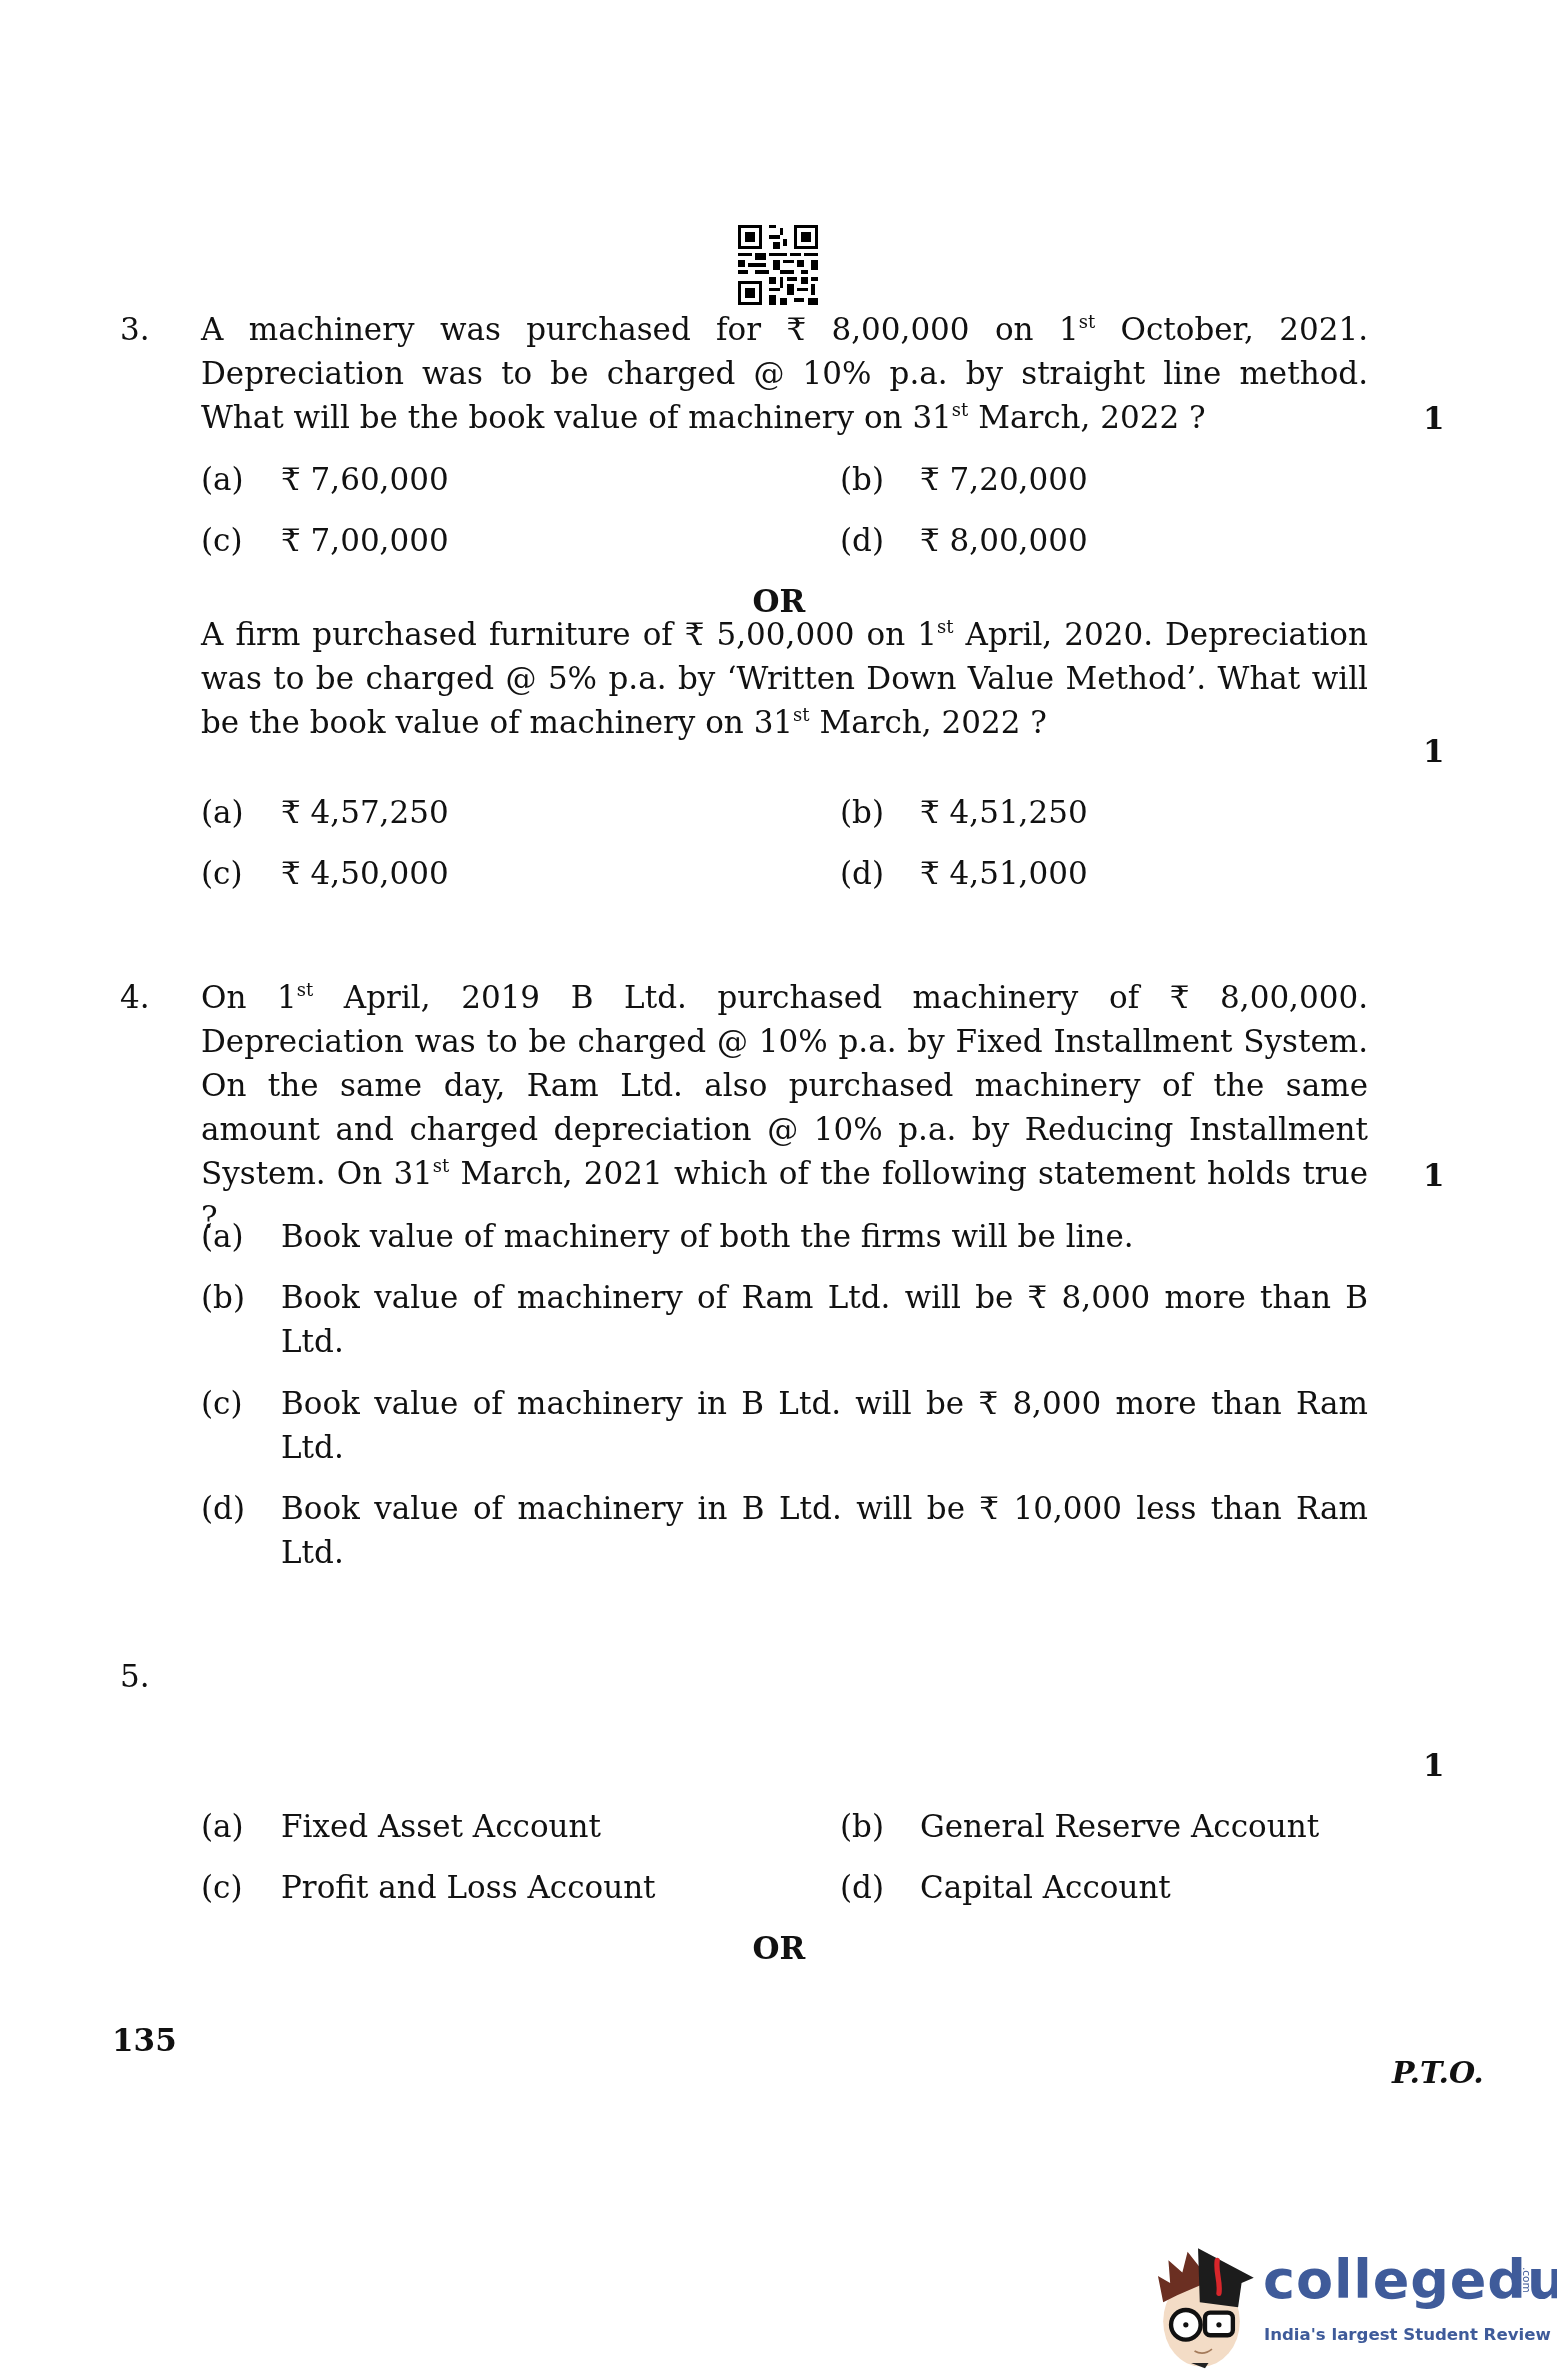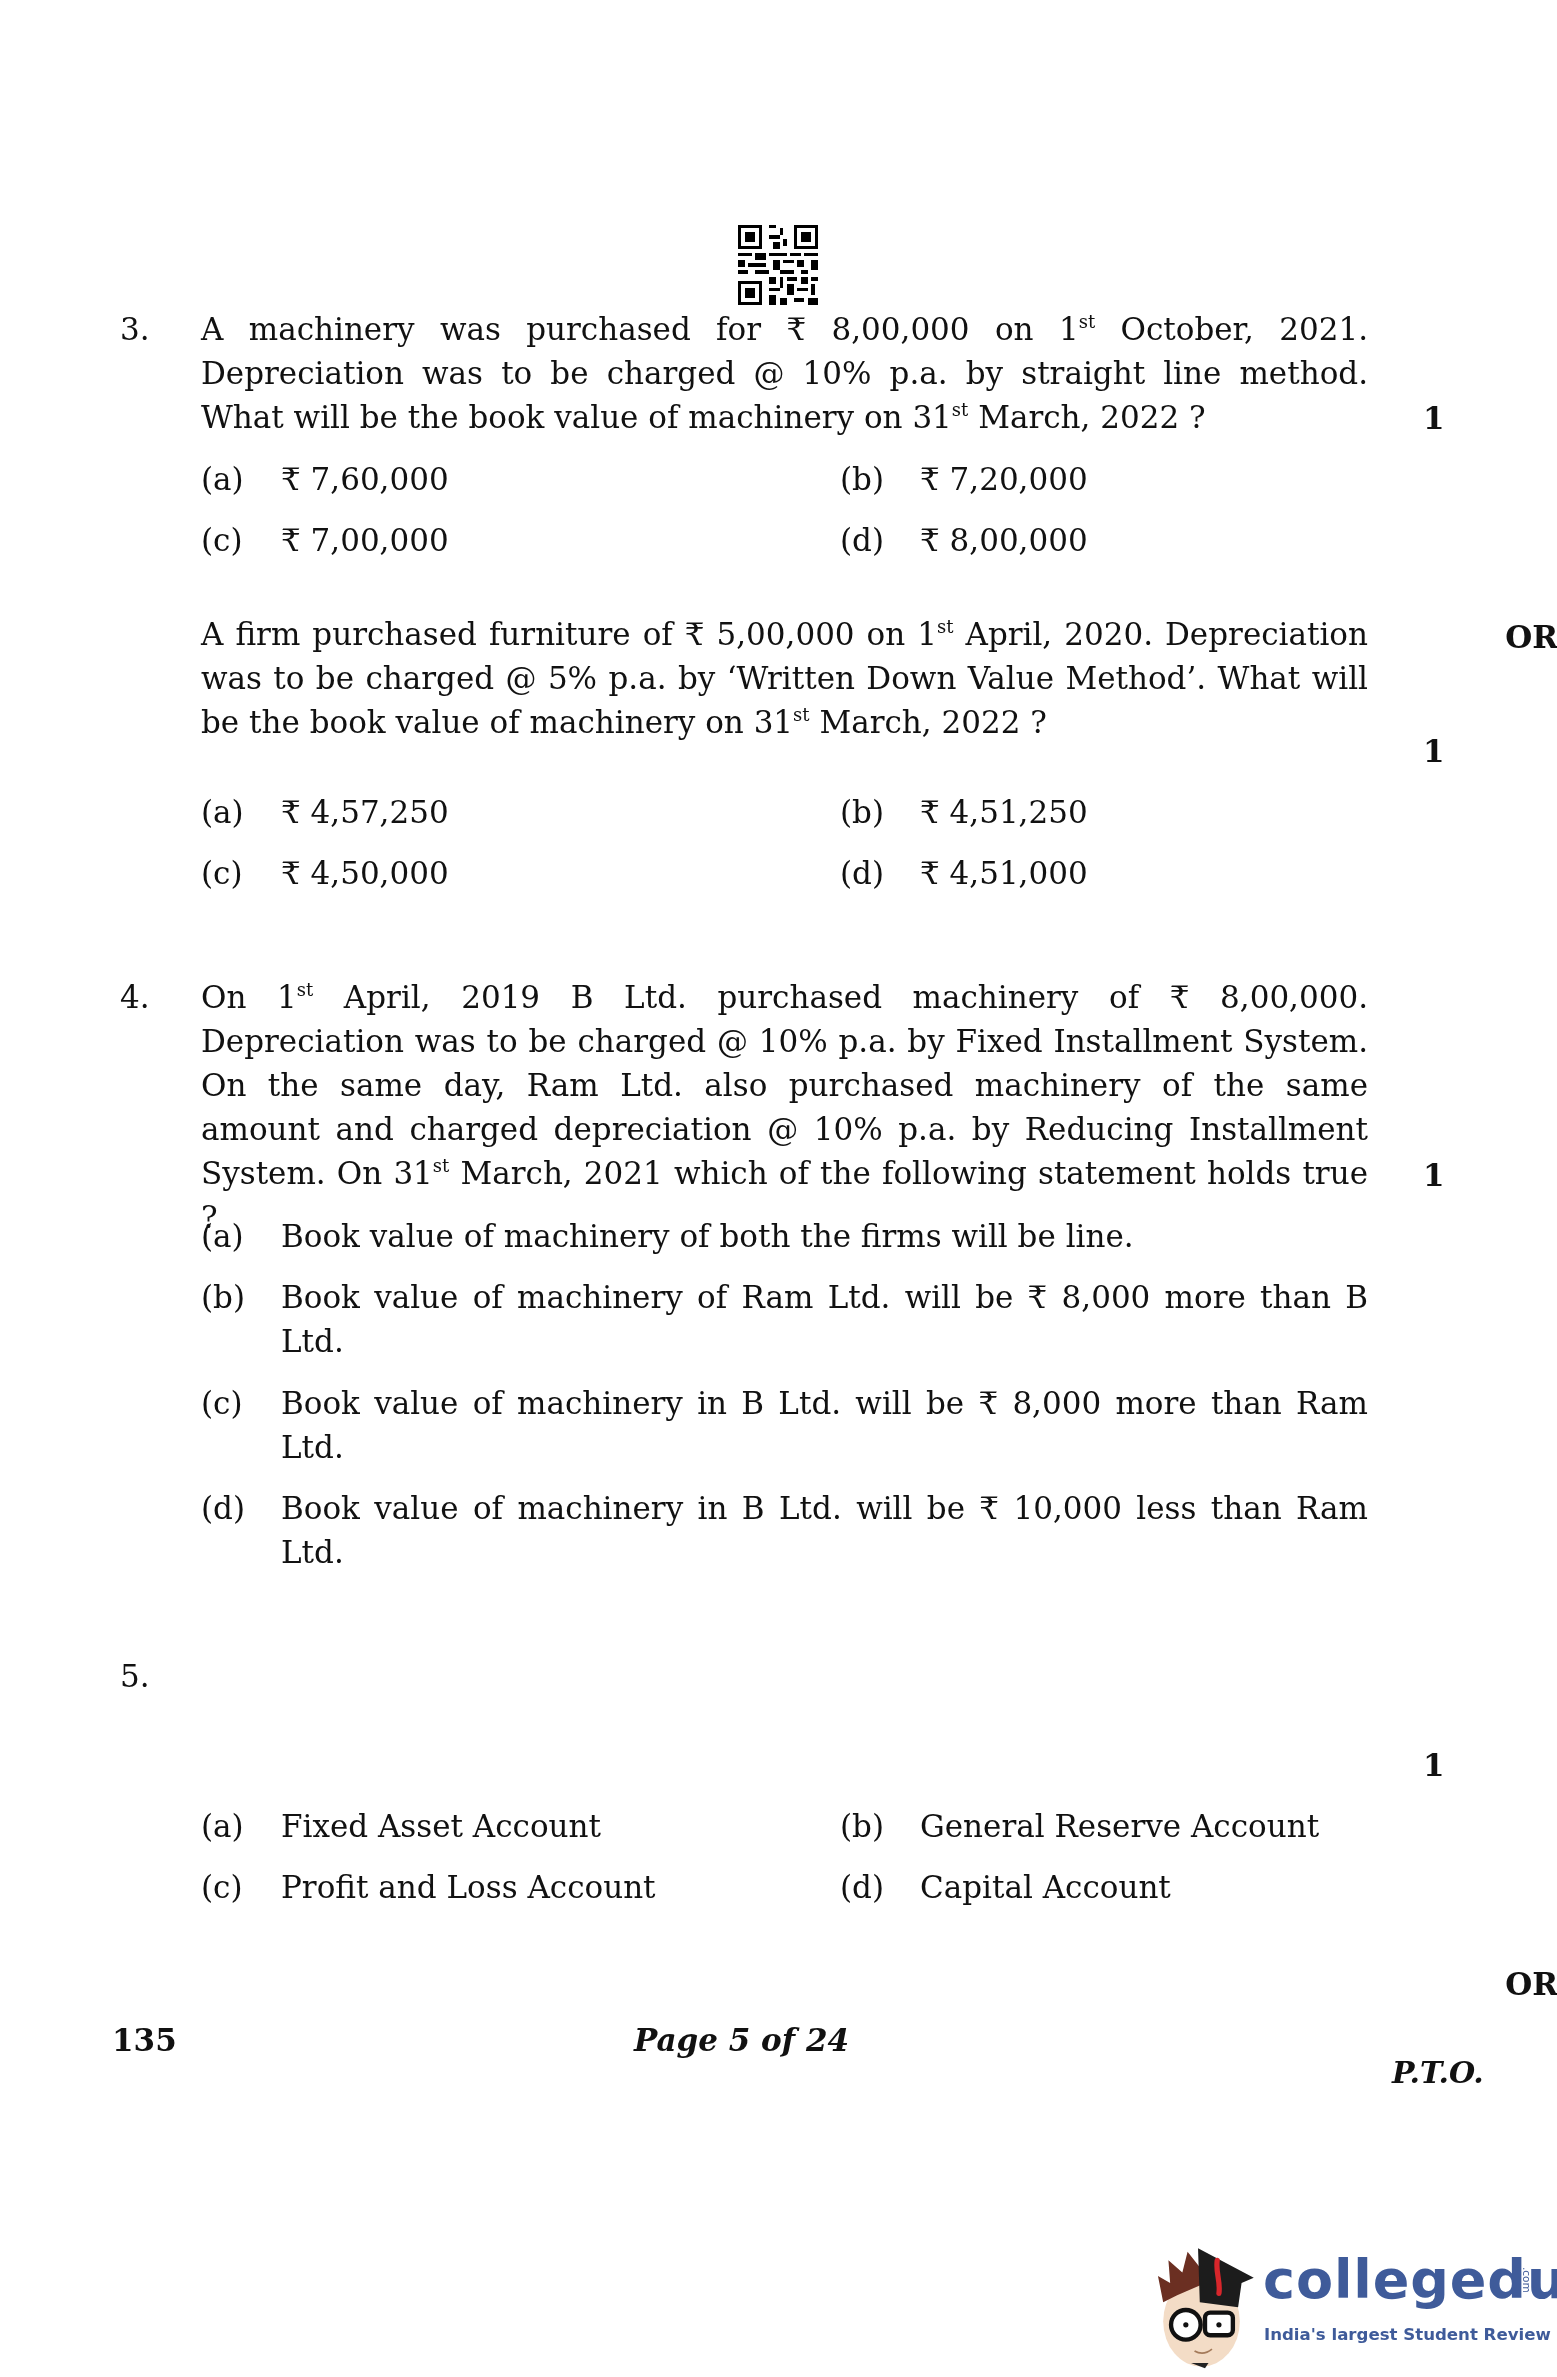--- a/index.html
+++ b/index.html
@@ -17,21 +17,21 @@
     position: absolute; left: 201px; width: 1167px;
     font-size: 31px; line-height: 44px; text-align: justify;
     text-align-last: left;
   }
   .qtext sup { font-size: 18px; vertical-align: 12.2px; line-height: 0; }
   .marks { position: absolute; left: 1423px; font-size: 31px; font-weight: bold; line-height: 44px; }
   .opt { position: absolute; font-size: 31px; line-height: 44px; }
   .opt .lbl { position: absolute; left: 0; top: 0; }
   .opt .val { position: absolute; left: 80px; top: 0; white-space: nowrap; }
   .opt.wide .val { white-space: normal; width: 1087px; text-align: justify; text-align-last: left; }
-  .or { position: absolute; left: 0; width: 1558px; text-align: right; font-size: 31px; font-weight: bold; line-height: 44px; margin-top: 36px; }
+  .or { position: absolute; left: 0; width: 1558px; text-align: center; font-size: 31px; font-weight: bold; line-height: 44px; }
   .footer-left { position: absolute; left: 112px; top: 2022px; font-size: 31px; font-weight: bold; }
   .footer-center { position: absolute; left: 0; width: 1483px; top: 2022px; text-align: center; font-size: 31px; font-weight: bold; font-style: italic; }
   .footer-right { position: absolute; left: 1392px; top: 2022px; font-size: 30px; font-weight: bold; font-style: italic; margin-top: 33px; }
   .logo { position: absolute; left: 1151px; top: 2241px; width: 406px; height: 136px; }
   .logo-word {
     position: absolute; left: 112px; top: 7px; font-family: "DejaVu Sans", "Liberation Sans", sans-serif;
     font-size: 54px; font-weight: bold; color: #3f5b9a; letter-spacing: 0.9px;
   }
   .logo-com {
     position: absolute; left: 382px; top: 26px; font-family: "DejaVu Sans", sans-serif;
@@ -175,21 +175,20 @@
     <span class="val">Profit and Loss Account</span>
   </div>
   <div class="opt" style="left:840px; top:1865px;">
     <span class="lbl">(d)</span>
     <span class="val">Capital Account</span>
   </div>
 
   <div class="or" style="top:1926px;">OR</div>
 
   <div class="footer-left">135</div>
-  <div class="footer-center">Page 5 of 24</div>
   <div class="footer-right">P.T.O.</div>
 
   <div class="logo">
     <svg width="108" height="131" viewBox="0 0 124 150" style="position:absolute; left:0; top:0;">
       <ellipse cx="58" cy="92" rx="44" ry="52" fill="#f3dcc6"></ellipse>
       <path d="M14 70 L8 40 L22 48 L20 22 L36 36 L42 12 L56 30 L58 50 L30 62 Z" fill="#6b2f22"></path>
       <path d="M54 8 L118 42 L104 48 L100 76 L56 70 Z" fill="#1c1c1c"></path>
       <path d="M76 22 C74 36 80 46 78 60" stroke="#d8262b" stroke-width="6" fill="none" stroke-linecap="round"></path>
       <circle cx="40" cy="96" r="17" fill="#fff" stroke="#111" stroke-width="5"></circle>
       <rect x="62" y="82" width="32" height="26" rx="6" fill="#fff" stroke="#111" stroke-width="5"></rect>

